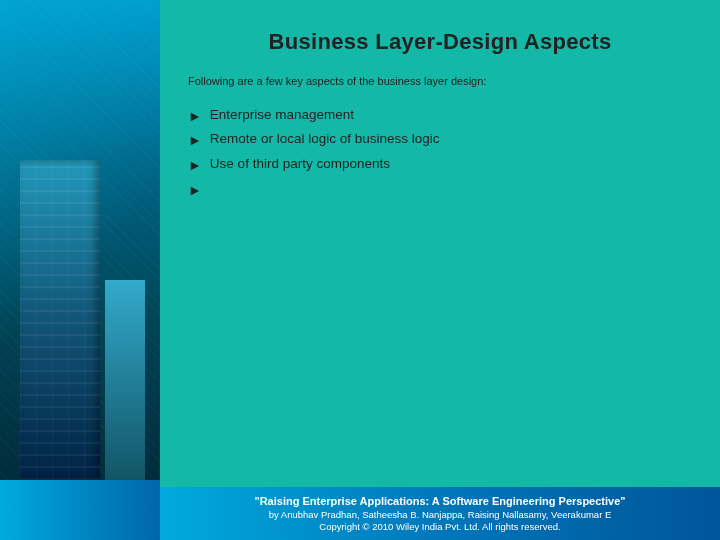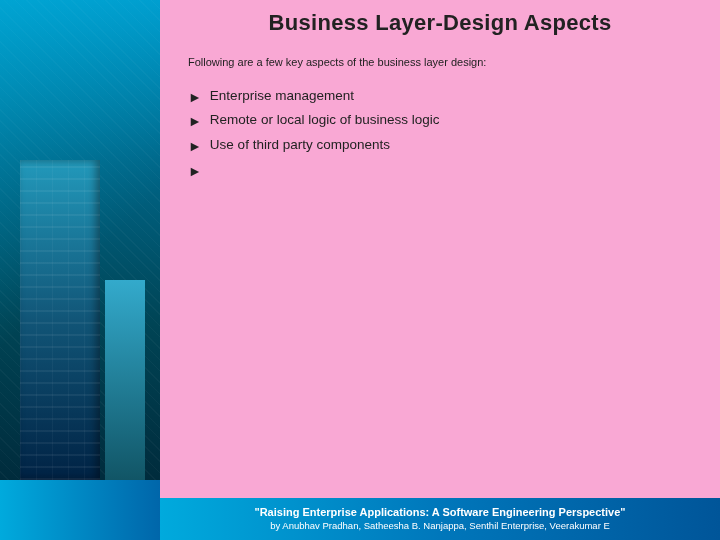--- a/index.html
+++ b/index.html
@@ -83,24 +83,24 @@
       bottom: 0;
       left: 0;
       width: 100%;
       height: 60px;
       background: linear-gradient(90deg, #00aadd, #0066aa);
     }
 
     .right-panel {
       flex: 1;
       height: 540px;
-      background: #f9a8d4;
+      background: #14b8a6;
       display: flex;
       flex-direction: column;
-      padding: 10px 28px 0 28px;
+      padding: 29px 28px 0 28px;
       position: relative;
     }
 
     .title {
       font-size: 22px;
       font-weight: bold;
       color: #222222;
       text-align: center;
       margin-bottom: 18px;
       letter-spacing: 0.3px;
@@ -192,16 +192,17 @@
     </li>
     <li>
       <span class="bullet-arrow">►</span>
     </li>
   </ul>
 
   <div class="footer-area">
     <div class="footer-title">
       <span>"Raising Enterprise Applications: A Software Engineering Perspective"</span>
     </div>
-    <div class="footer-authors">by Anubhav Pradhan, Satheesha B. Nanjappa, Senthil Enterprise, Veerakumar E</div>
+    <div class="footer-authors">by Anubhav Pradhan, Satheesha B. Nanjappa, Raising Nallasamy, Veerakumar E</div>
+    <div class="footer-copyright">Copyright © 2010 Wiley India Pvt. Ltd.  All rights reserved.</div>
   </div>
 
 </div>
 
 </body></html>

